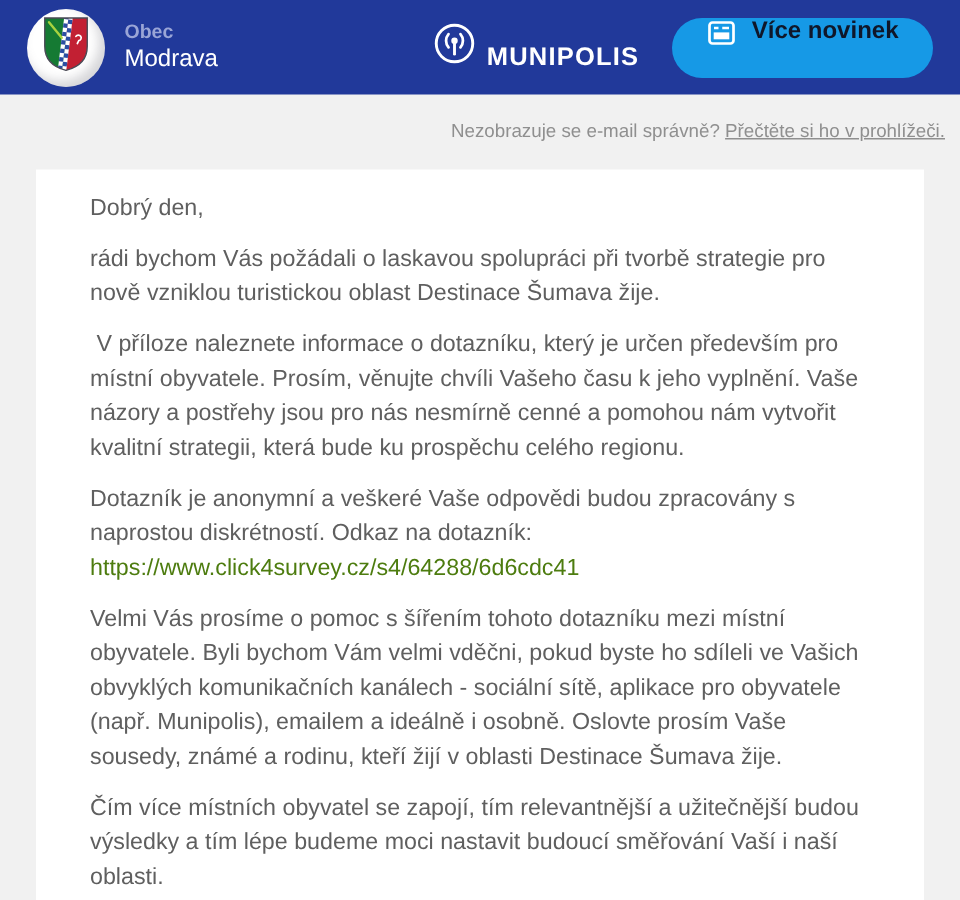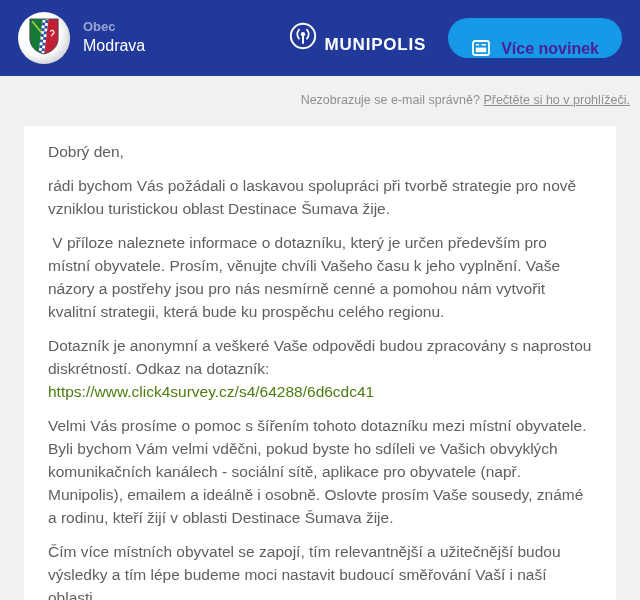--- a/index.html
+++ b/index.html
@@ -5,60 +5,60 @@
   * { box-sizing: border-box; }
   html, body { margin: 0; padding: 0; }
   body {
     width: 640px; height: 600px; overflow: hidden;
     background: #f1f1f1;
     font-family: "Liberation Sans", "DejaVu Sans", sans-serif;
   }
 
   
   .header {
-    height: 76px; background: #21399a;
+    height: 63px; background: #21399a;
     display: flex; align-items: center;
     padding: 0 18px;
   }
   .logo-badge {
     width: 52px; height: 52px; border-radius: 50%;
     background: #ffffff; flex: 0 0 auto;
     display: flex; align-items: center; justify-content: center;
     box-shadow: inset -4px -4px 7px rgba(120,120,130,0.30);
   }
   .org { margin-left: 13px; line-height: 1.15; }
   .org-label { color: #9aa5d6; font-weight: bold; font-size: 13px; }
   .org-name  { color: #ffffff; font-size: 16px; margin-top: 2px; }
   .brand {
     margin-left: auto; display: flex; align-items: flex-end; gap: 8px;
     color: #ffffff; font-weight: bold; font-size: 17px; letter-spacing: 0.8px;
   }
   .news-btn {
     margin-left: 22px; height: 40px; padding: 0 23px;
     background: #1699e6; border: none; border-radius: 21px;
-    color: #4c1d95; font-family: inherit; font-weight: bold; font-size: 16px;
-    display: flex; align-items: flex-end; gap: 10px; cursor: pointer;
+    color: #0f172a; font-family: inherit; font-weight: bold; font-size: 16px;
+    display: flex; align-items: flex-start; gap: 10px; cursor: pointer;
   }
 
   
   .preheader {
     text-align: right; padding: 17px 10px 19px;
     font-size: 12.5px; color: #8f8f8f;
   }
   .preheader a {
     color: #8f8f8f; text-decoration: underline; cursor: pointer;
   }
 
   
   .card {
     margin: 0 24px; background: #ffffff;
     min-height: 482px; padding: 3px 24px 30px;
   }
   .card p {
-    margin: 11px 0; color: #5f5f5f;
+    margin: 11px 12px; color: #5f5f5f;
     font-size: 15.5px; line-height: 23px;
     white-space: pre-wrap;
   }
   .survey-url { color: #4d7c0f; cursor: pointer; }
 </style>
 </head>
 <body>
 
 <div class="header">
 

